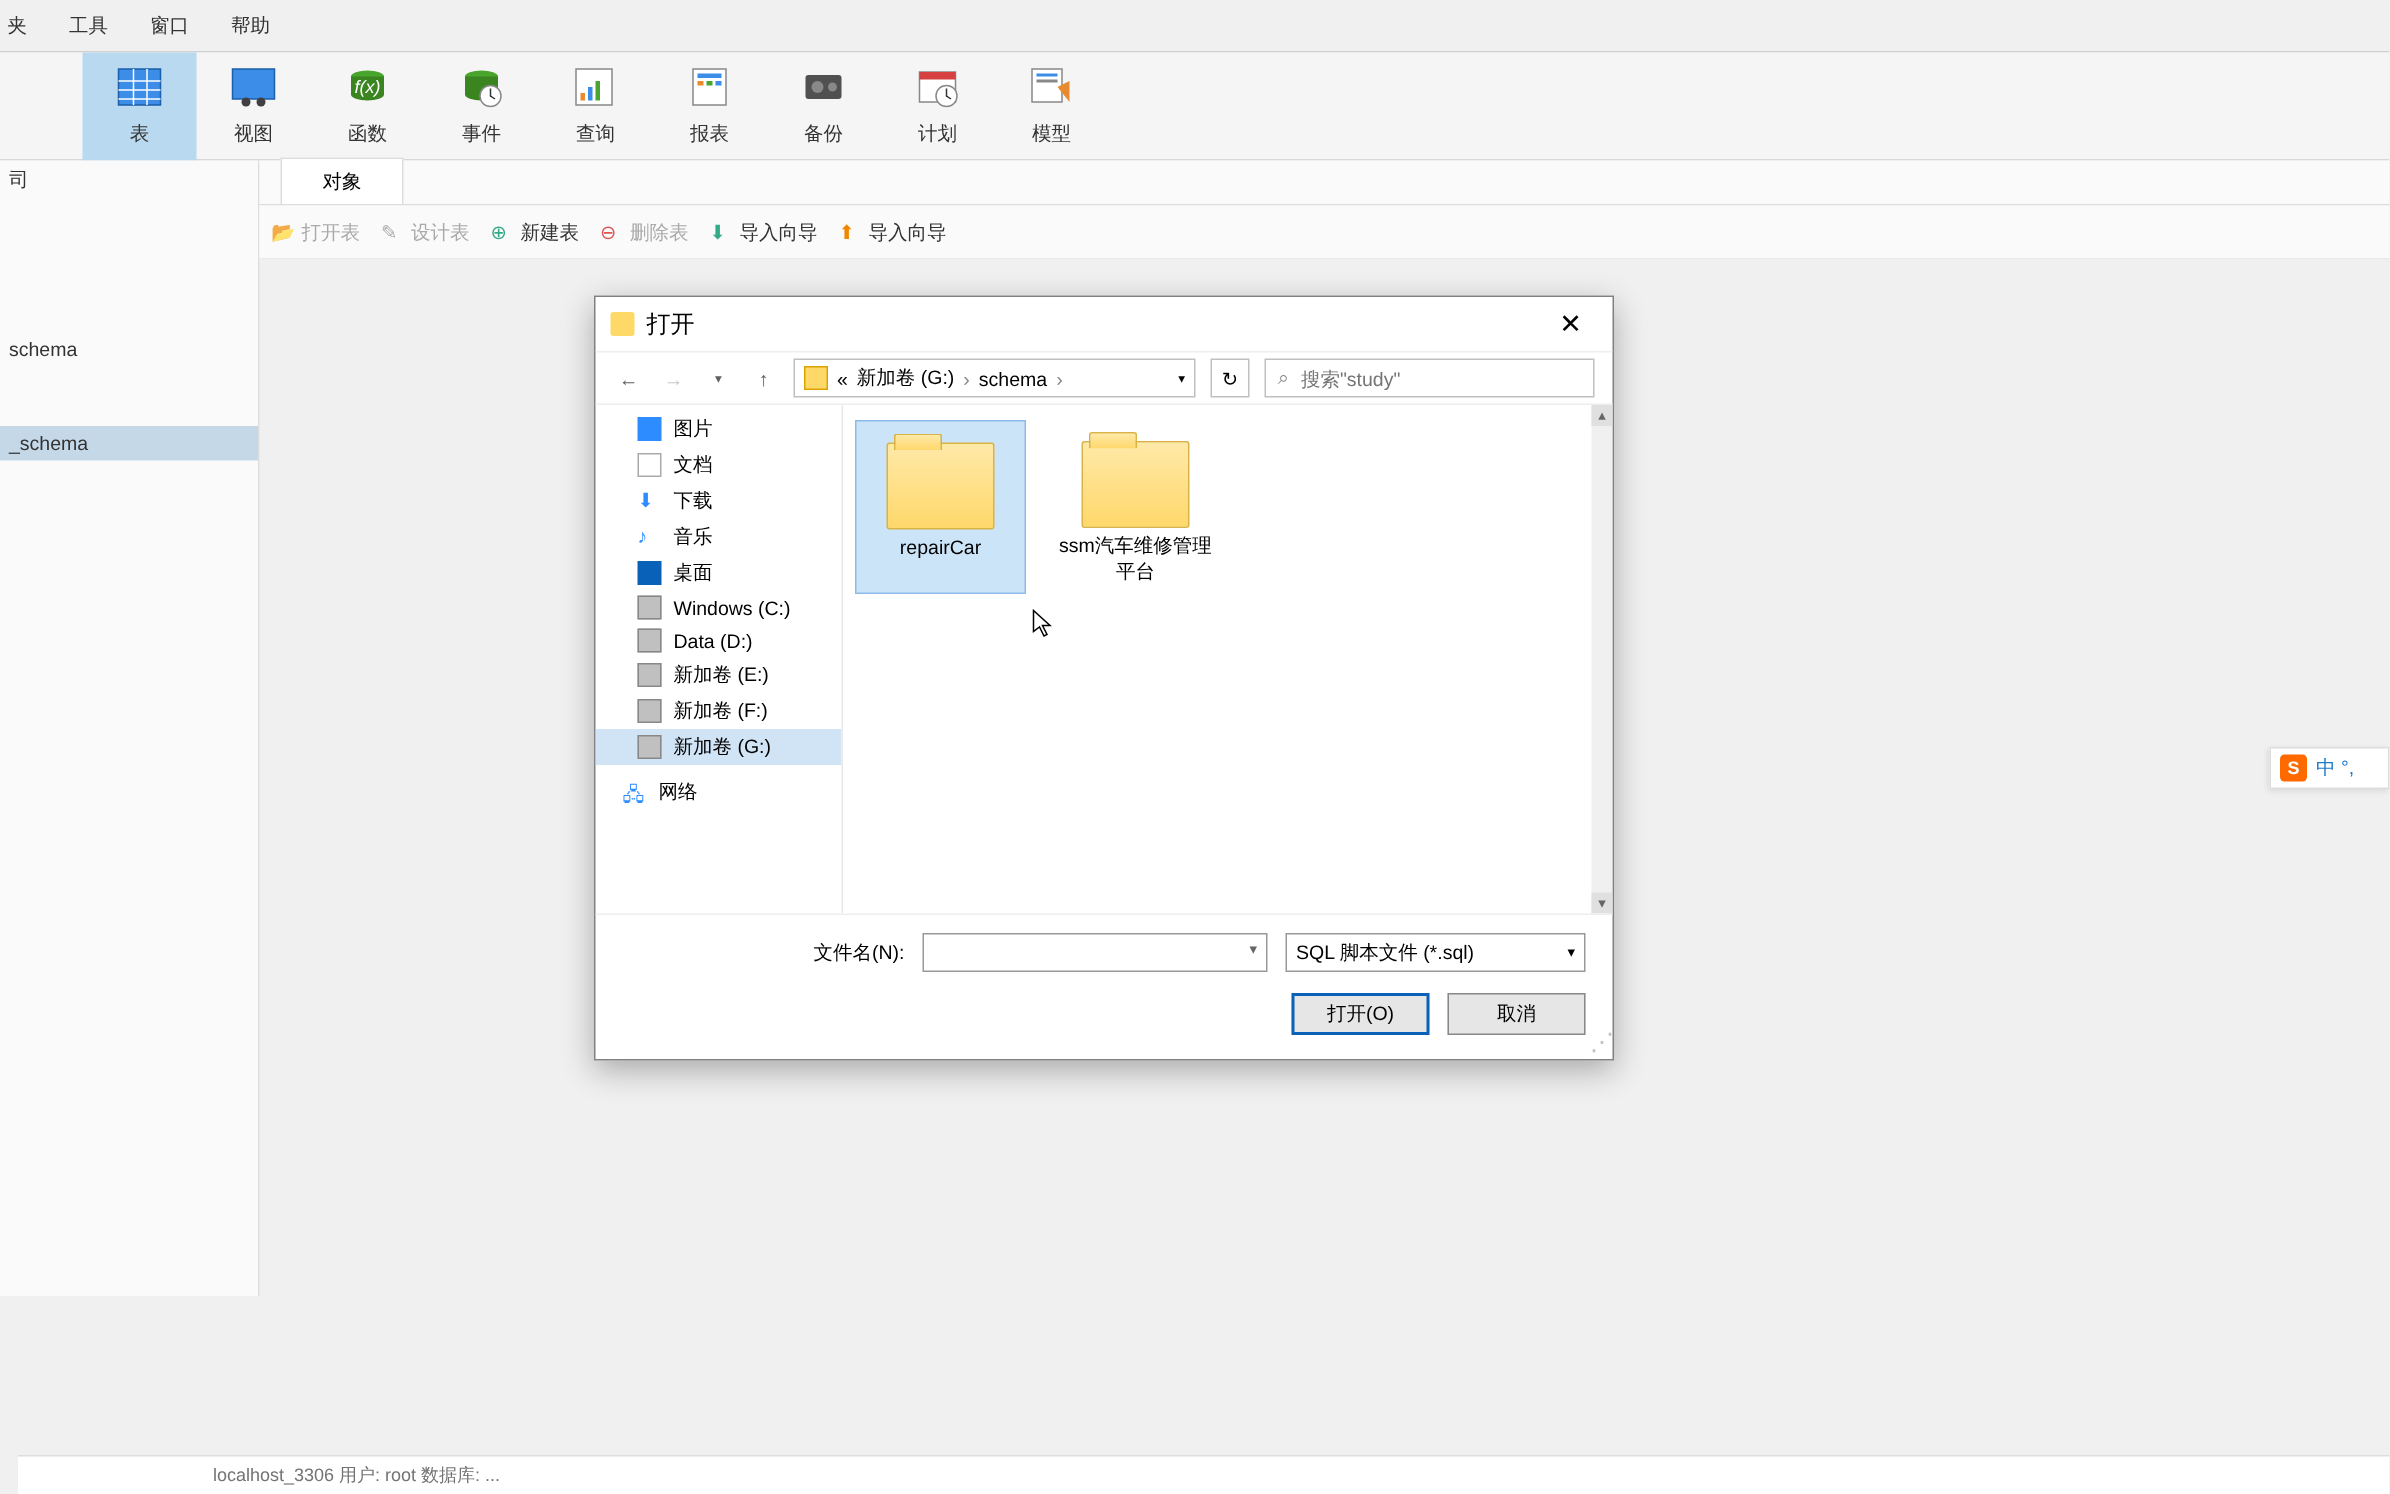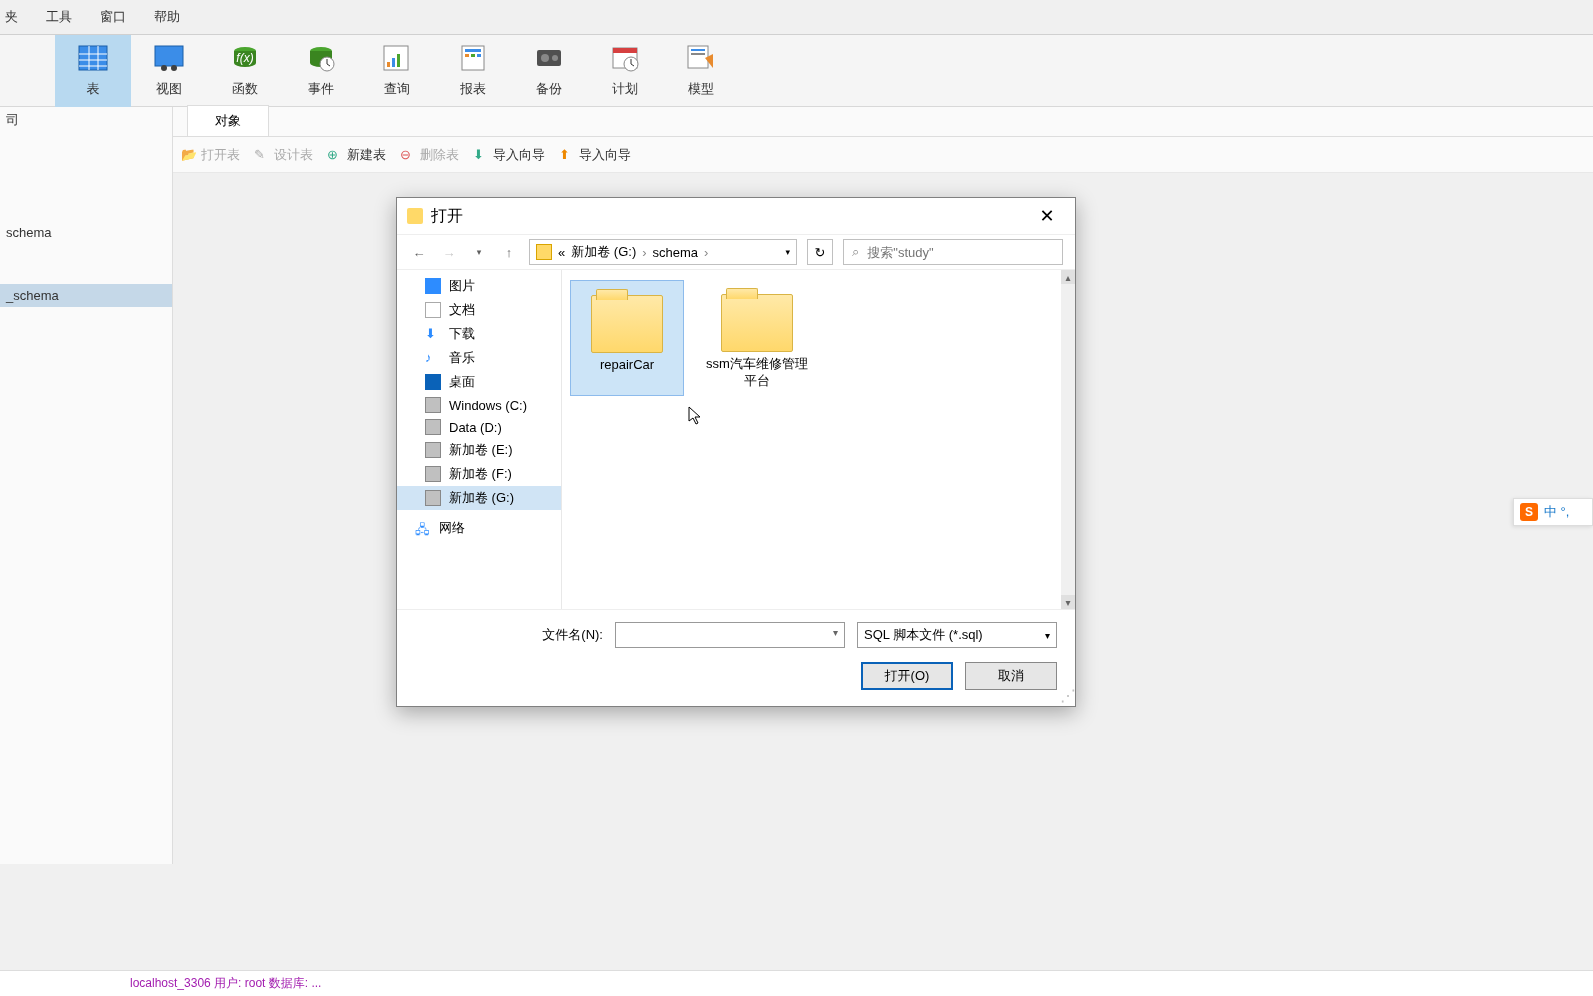--- a/index.html
+++ b/index.html
@@ -216,24 +216,24 @@
       position: absolute; right: 0; top: 498px;
       width: 80px; height: 28px; background: #fff; border: 1px solid #ddd;
       box-shadow: -1px 1px 4px rgba(0,0,0,0.1);
       display:flex; align-items:center; gap:6px; padding: 0 6px;
     }
     .ime-badge { width:18px;height:18px;background:#ff6a00;border-radius:3px;color:#fff;display:flex;align-items:center;justify-content:center;font-weight:bold;font-size:12px; }
     .ime-text { color:#1979ca; font-size:13px; }
     
     
     .statusbar {
-      position: absolute; left:0; right:0; bottom:0; height:26px;
+      position: absolute; left:12px; right:0; bottom:0; height:26px;
       background:#fff; border-top:1px solid #ddd;
       display:flex; align-items:center; padding: 0 130px;
-      font-size: 12px; color:#a21caf;
+      font-size: 12px; color:#737373;
     }
     
     
     .cursor {
       position: absolute; left: 688px; top: 406px; width: 16px; height: 20px;
       pointer-events: none;
     }
   </style>
 </head>
 <body>

